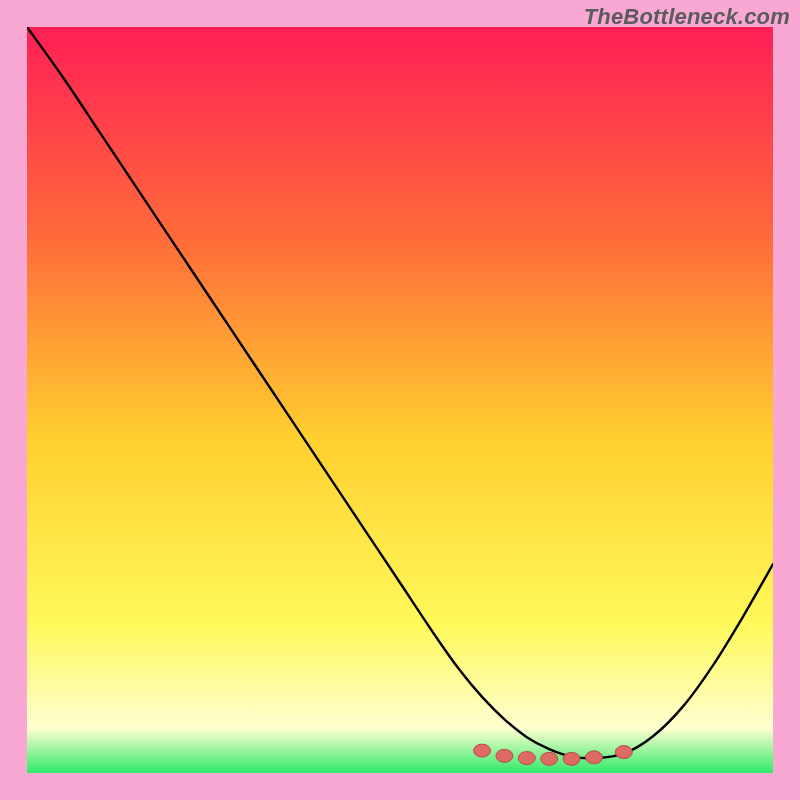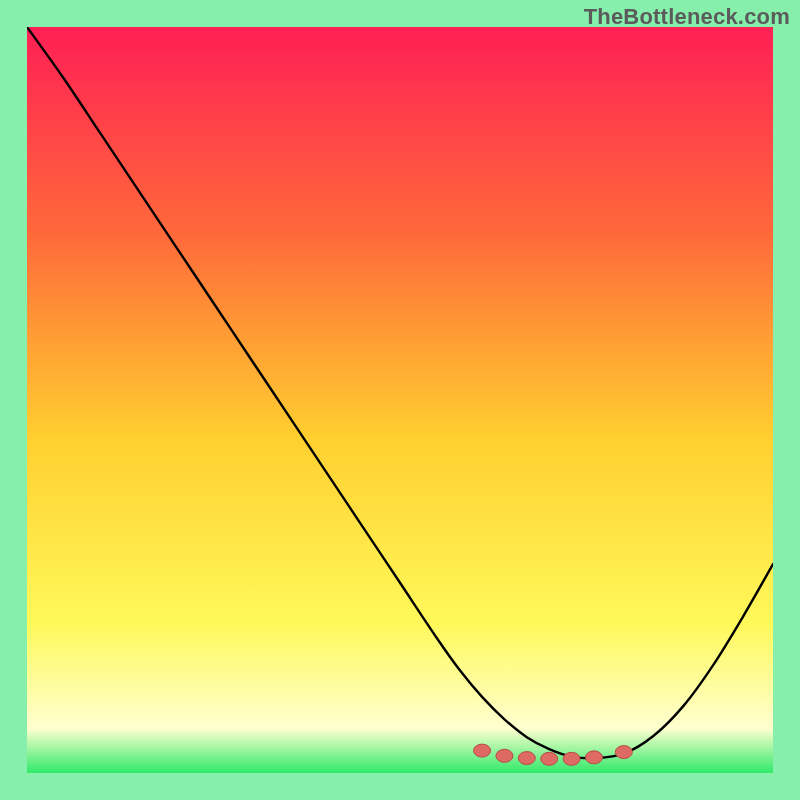--- a/index.html
+++ b/index.html
@@ -8,21 +8,22 @@
     width: 800px;
     height: 800px;
     background: #000;
     font-family: Arial, Helvetica, sans-serif;
     overflow: hidden;
   }
   .frame {
     position: relative;
     width: 800px;
     height: 800px;
-    background: #86efac;
+    background: #f9a8d4;
+    font-style: italic;
   }
   .watermark {
     position: absolute;
     top: 4px;
     right: 10px;
     color: #5b5b5b;
     font-size: 22px;
     font-weight: 600;
     letter-spacing: 0.2px;
     user-select: none;

